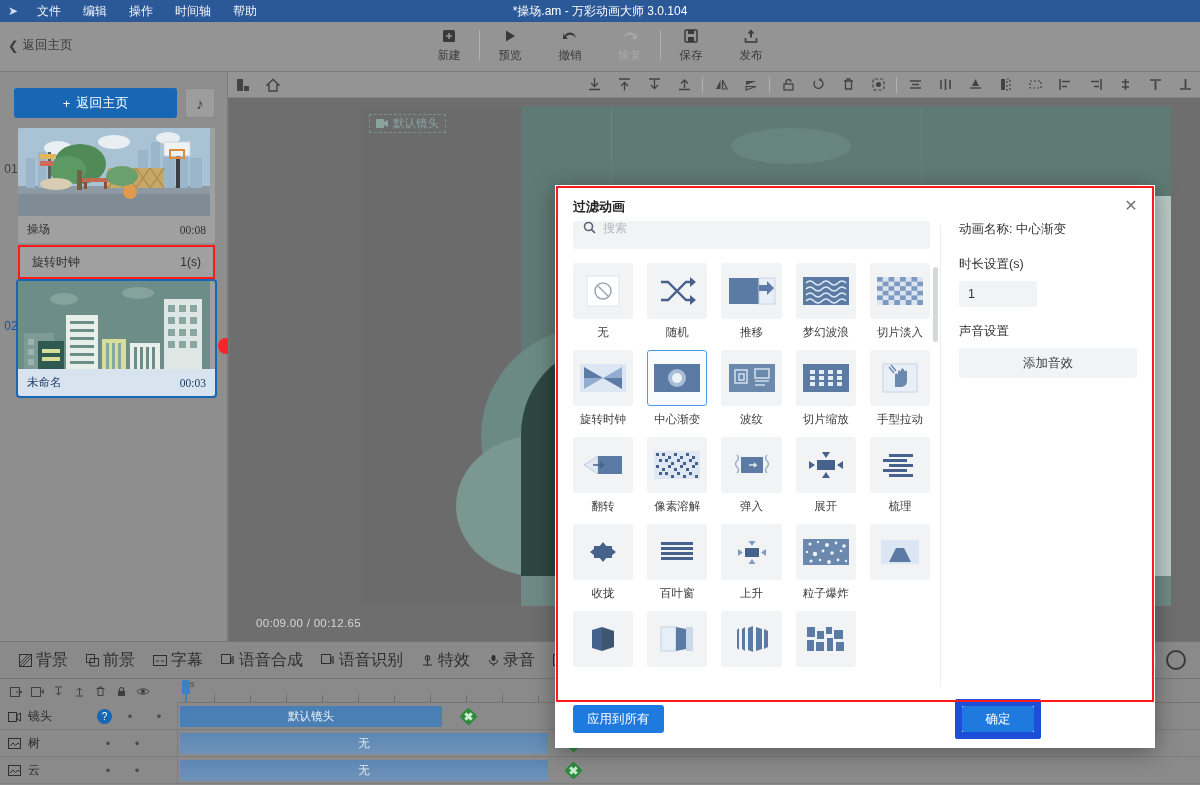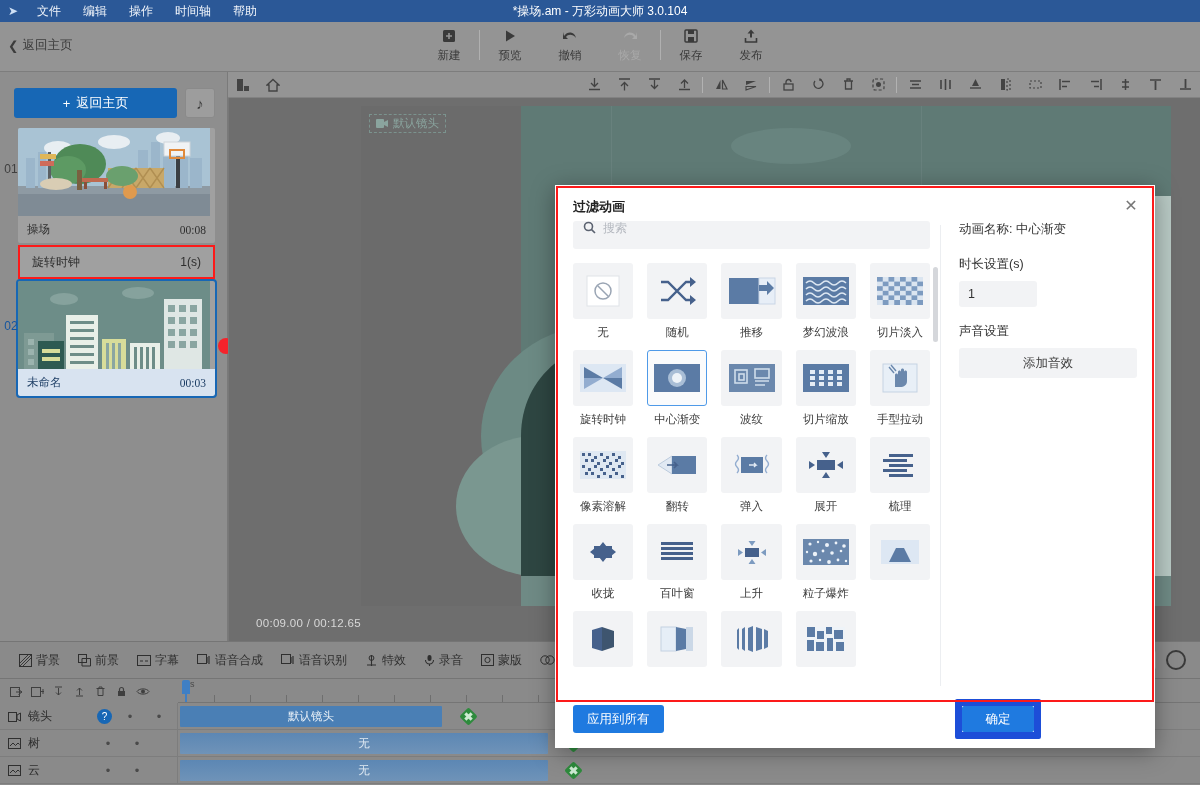--- a/index.html
+++ b/index.html
@@ -124,21 +124,21 @@
   }
 
   
   .featurebar {
     position: absolute; left: 0; top: 641px; width: 1200px; height: 38px;
     background: #8a8a8a; border-top: 1px solid #757575; border-bottom: 1px solid #757575;
     display: flex; align-items: center; padding-left: 10px; gap: 0;
   }
   .feat {
     display: flex; align-items: center; gap: 4px; padding: 0 9px;
-    font-size: 12px; color: #2f2f2f; cursor: pointer; white-space: nowrap;
+    font-size: 16px; color: #2f2f2f; cursor: pointer; white-space: nowrap;
   }
   .fb-right { margin-left: auto; display: flex; align-items: center; gap: 10px; padding-right: 14px; }
   .zoom-plus {
     width: 26px; height: 20px; border: 1px solid #9d9d9d; border-radius: 3px;
     display: flex; align-items: center; justify-content: center;
     font-size: 13px; color: #3a3a3a; cursor: pointer; background: #8f8f8f;
   }
   .zoom-knob {
     width: 20px; height: 20px; border: 2px solid #3a3a3a; border-radius: 50%;
     background: transparent; cursor: pointer;
@@ -1057,20 +1057,31 @@
                   <path d="M18 26V14c0-2 3-2 3 0v-3c0-2 3-2 3 0v-2c0-2 3-2 3 0v2c0-2 3-2 3 0v9c0 4-3 6-7 6z" fill="#6b88ad"></path>
                   <path d="M12 6l5 6M14 4l5 6" stroke="#6b88ad" stroke-width="1.4"></path>
                   </svg>
               </div>
               <div class="anim-label">手型拉动</div>
             </div>
 
             <div class="anim-cell">
               <div class="anim-box">
                 <svg width="50" height="34" viewBox="0 0 50 34">
+                    <path d="M6 17l14-9v18z" fill="#e1e9f3" stroke="#bccbdd"></path>
+                    <rect x="20" y="8" width="24" height="18" fill="#5b7ba5"></rect>
+                    <path d="M15 17h10l-3-3M22 20l3-3" stroke="#46618c" stroke-width="1.6" fill="none"></path>
+                  </svg>
+              </div>
+              <div class="anim-label">翻转</div>
+            </div>
+
+            <div class="anim-cell">
+              <div class="anim-box">
+                <svg width="50" height="34" viewBox="0 0 50 34">
                     <rect x="2" y="3" width="46" height="28" fill="#dfe8f2"></rect>
                   <g fill="#46618c">
                     <rect x="4" y="5" width="3" height="3"></rect>
                       <rect x="10" y="5" width="3" height="3"></rect>
                       <rect x="16" y="8" width="3" height="3"></rect>
                       <rect x="22" y="5" width="3" height="3"></rect>
                       <rect x="28" y="8" width="3" height="3"></rect>
                       <rect x="34" y="5" width="3" height="3"></rect>
                       <rect x="40" y="8" width="3" height="3"></rect>
                     <rect x="7" y="11" width="3" height="3"></rect>
@@ -1093,31 +1104,20 @@
                       <rect x="25" y="24" width="3" height="3"></rect>
                       <rect x="31" y="27" width="3" height="3"></rect>
                       <rect x="37" y="24" width="3" height="3"></rect>
                       <rect x="43" y="27" width="3" height="3"></rect>
                   </g>
                   </svg>
               </div>
               <div class="anim-label">像素溶解</div>
             </div>
 
-            <div class="anim-cell">
-              <div class="anim-box">
-                <svg width="50" height="34" viewBox="0 0 50 34">
-                    <path d="M6 17l14-9v18z" fill="#e1e9f3" stroke="#bccbdd"></path>
-                    <rect x="20" y="8" width="24" height="18" fill="#5b7ba5"></rect>
-                    <path d="M15 17h10l-3-3M22 20l3-3" stroke="#46618c" stroke-width="1.6" fill="none"></path>
-                  </svg>
-              </div>
-              <div class="anim-label">翻转</div>
-            </div>
-
 
             <div class="anim-cell">
               <div class="anim-box">
                 <svg width="50" height="34" viewBox="0 0 50 34">
                     <rect x="14" y="9" width="22" height="16" fill="#5b7ba5"></rect>
                     <path d="M22 17h7l-2-2M27 19l2-2" stroke="#e2eaf4" stroke-width="1.4" fill="none"></path>
                   <g stroke="#93add0" stroke-width="1.4" fill="none">
                       <path d="M10 7q3 3 0 6t0 6 0 6"></path>
                       <path d="M40 7q-3 3 0 6t0 6 0 6"></path>
                     </g>

